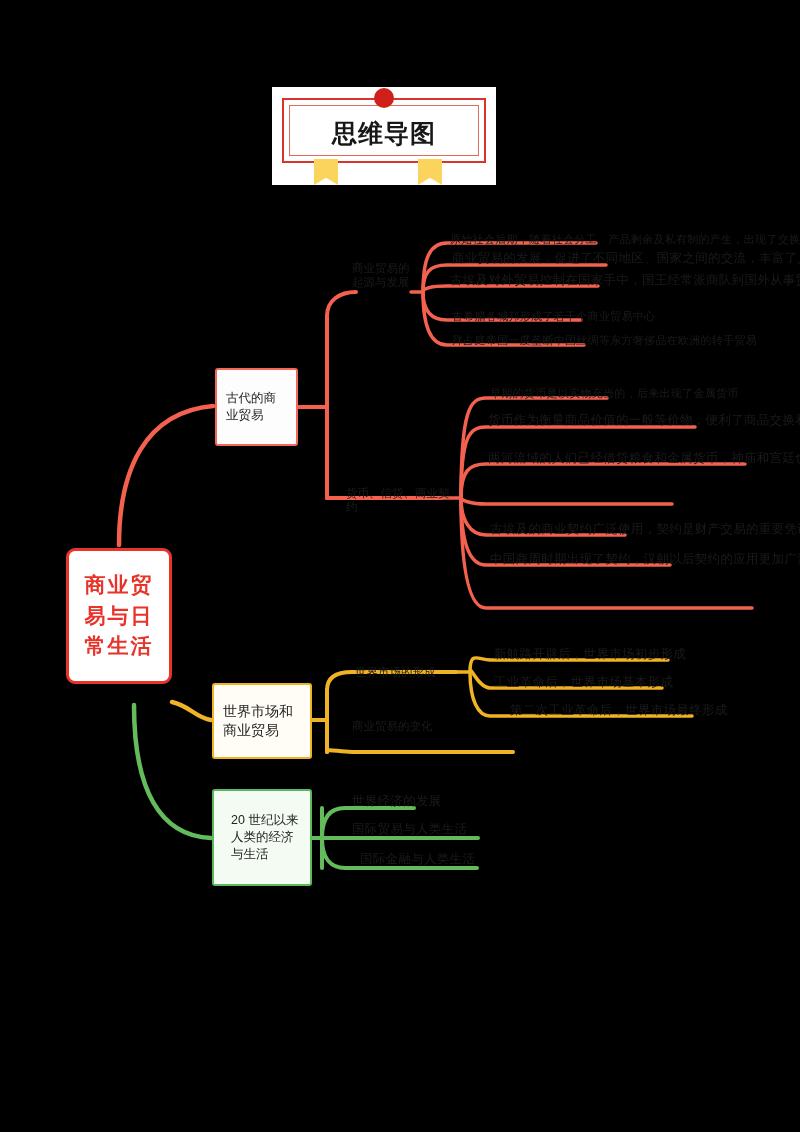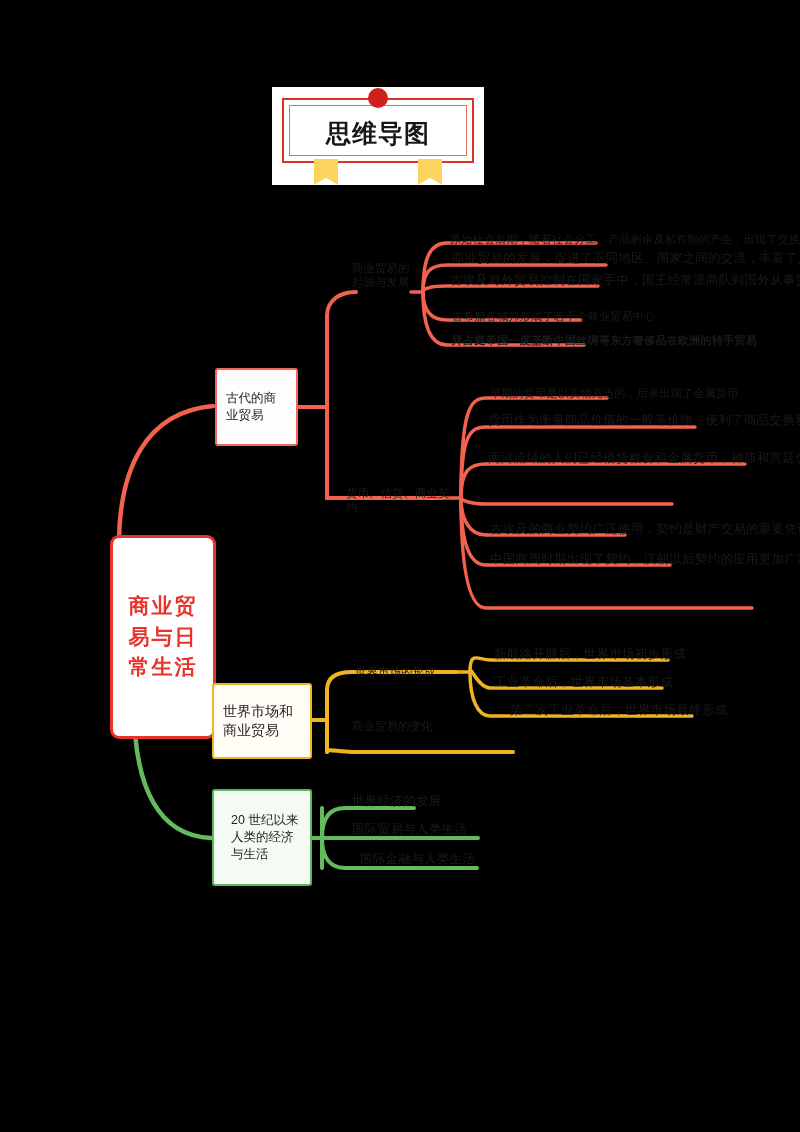--- a/index.html
+++ b/index.html
@@ -17,20 +17,21 @@
   }
 
   
   #header-banner {
     position: absolute;
     left: 272px;
     top: 87px;
     width: 212px;
     height: 98px;
     background: #ffffff;
+    padding-left: 12px;
   }
   #header-outer-frame {
     position: absolute;
     left: 10px;
     top: 11px;
     right: 10px;
     bottom: 22px;
     border: 2px solid #d9342b;
   }
   #header-inner-frame {
@@ -94,27 +95,26 @@
     line-height: 1.38;
   }
   .node-text {
     display: block;
     width: 100%;
     padding: 0 9px;
   }
 
   #node-root {
     left: 66px;
-    top: 535px;
+    top: 548px;
     width: 106px;
-    height: 204px;
+    height: 136px;
     border: 3px solid #e8332a;
     border-radius: 9px;
     text-align: center;
-    margin-left: 44px;
   }
   #node-root .node-text {
     color: #e8332a;
     font-size: 21px;
     font-weight: bold;
     letter-spacing: 2px;
     line-height: 1.45;
   }
 
   #node-ancient {
@@ -261,21 +261,21 @@
 
   <div class="group-label" style="left:352px; top:262px; width:62px;">商业贸易的起源与发展</div>
   <div class="group-label" style="left:346px; top:487px; width:110px;">货币、信贷、商业契约</div>
   <div class="group-label" style="left:355px; top:666px; width:100px;">世界市场的形成</div>
   <div class="group-label" style="left:352px; top:720px; width:160px;">商业贸易的变化</div>
 
   <div class="leaf-label" style="left:450px; top:233px;">原始社会后期，随着社会分工、产品剩余及私有制的产生，出现了交换</div>
   <div class="leaf-label bigger" style="left:452px; top:252px;">商业贸易的发展，促进了不同地区、国家之间的交流，丰富了人们的物质和精神生活</div>
   <div class="leaf-label bigger" style="left:450px; top:274px;">古埃及对外贸易控制在国家手中，国王经常派商队到国外从事贸易活动</div>
   <div class="leaf-label" style="left:452px; top:310px;">古希腊各城邦形成了若干个商业贸易中心</div>
-  <div class="leaf-label" style="left:452px; top:334px;font-weight:bold;">拜占庭帝国一度垄断中国丝绸等东方奢侈品在欧洲的转手贸易</div>
+  <div class="leaf-label" style="left:452px; top:334px;">拜占庭帝国一度垄断中国丝绸等东方奢侈品在欧洲的转手贸易</div>
 
   <div class="leaf-label" style="left:490px; top:387px;">早期的货币是以实物充当的，后来出现了金属货币</div>
   <div class="leaf-label bigger" style="left:488px; top:414px;">货币作为衡量商品价值的一般等价物，便利了商品交换和流通，并成为财富的象征</div>
   <div class="leaf-label bigger" style="left:488px; top:452px;">两河流域的人们已经借贷粮食和金属货币，神庙和宫廷也从事放贷业务</div>
   <div class="leaf-label bigger" style="left:490px; top:523px;">古埃及的商业契约广泛使用，契约是财产交易的重要凭证</div>
   <div class="leaf-label bigger" style="left:490px; top:553px;">中国商周时期出现了契约，汉朝以后契约的应用更加广泛</div>
 
   <div class="leaf-label bigger" style="left:494px; top:648px;">新航路开辟后，世界市场初步形成</div>
   <div class="leaf-label bigger" style="left:494px; top:676px;">工业革命后，世界市场基本形成</div>
   <div class="leaf-label bigger" style="left:494px; top:704px;margin-left:16px;">第二次工业革命后，世界市场最终形成</div>

